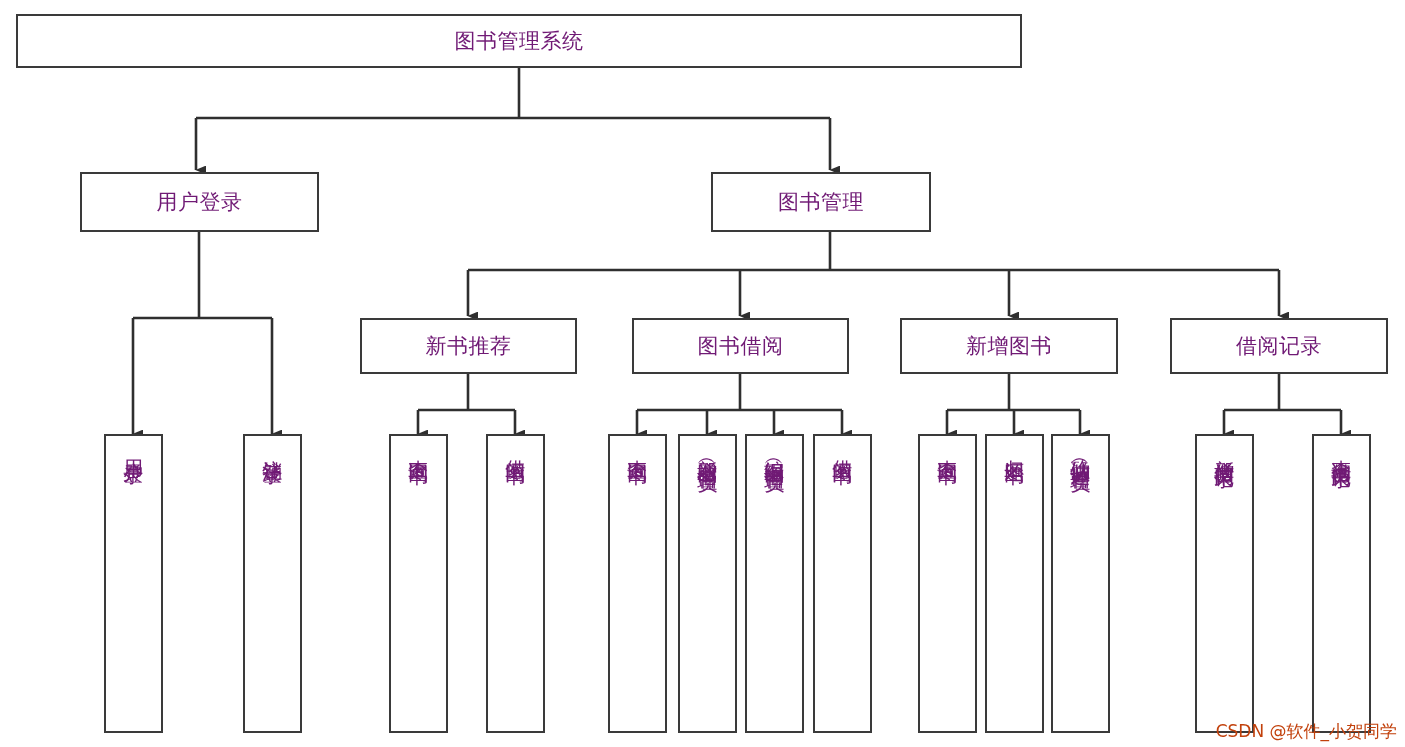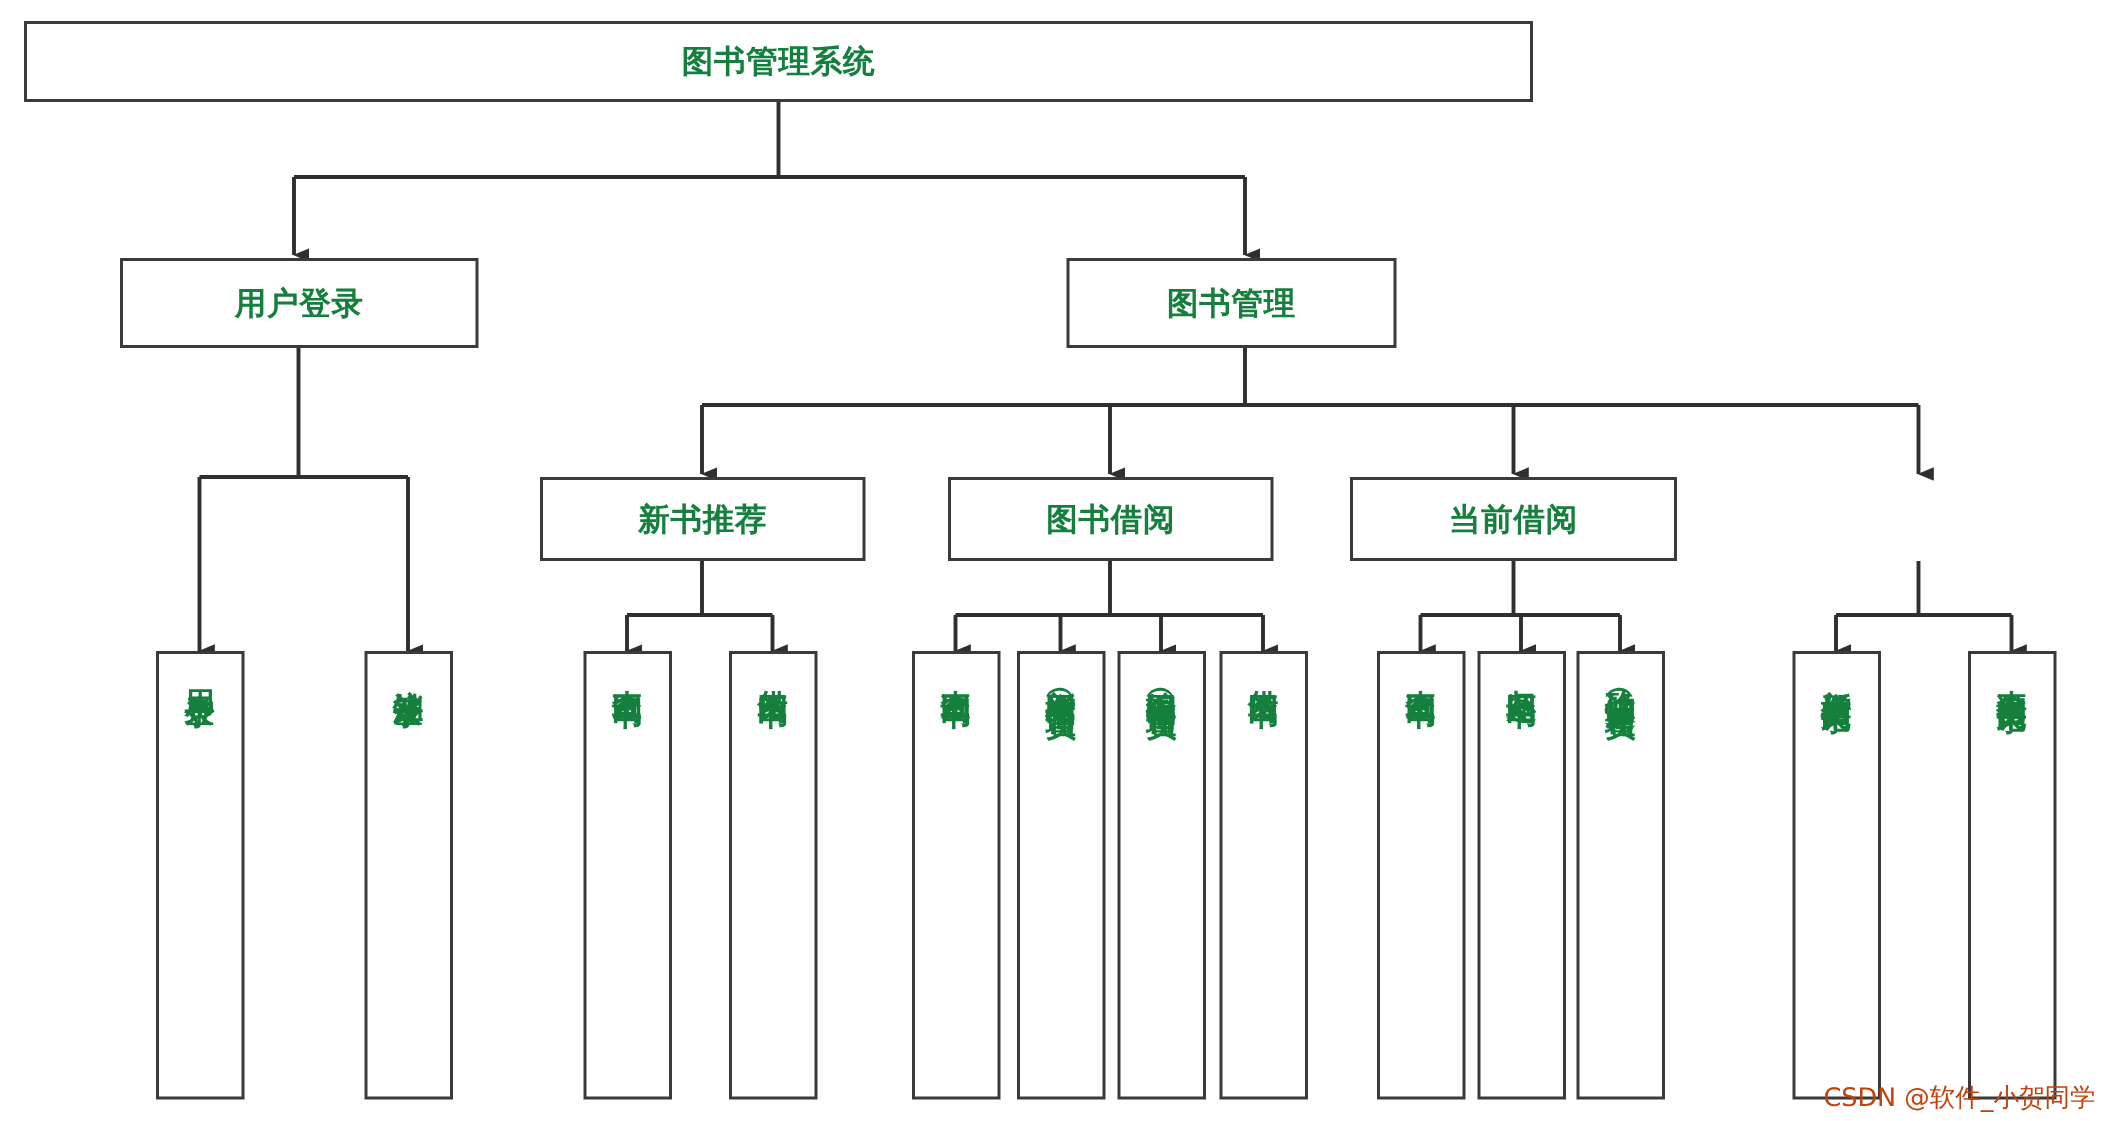--- a/index.html
+++ b/index.html
@@ -33,27 +33,26 @@
     position: absolute;
     box-sizing: border-box;
     background: #ffffff;
     border: 2px solid #3a3a3a;
     display: flex;
     align-items: center;
     justify-content: center;
     overflow: hidden;
   }
   .node-label {
-    color: #15803d;
+    color: #701a75;
     font-size: 21px;
     line-height: 1.18;
     letter-spacing: 0.5px;
     white-space: nowrap;
     text-align: center;
-    font-weight: bold;
   }
   .node-box.vertical {
     align-items: flex-start;
     justify-content: center;
     padding-top: 8px;
   }
   .node-box.vertical .node-label {
     writing-mode: vertical-rl;
     text-orientation: upright;
     font-size: 20px;
@@ -141,21 +140,24 @@
     <span class="node-label">图书管理</span>
   </div>
 
   <div class="node-box" style="left:632px; top:318px; width:217px; height:56px;">
     <span class="node-label">图书借阅</span>
   </div>
   <div class="node-box" style="left:360px; top:318px; width:217px; height:56px;">
     <span class="node-label">新书推荐</span>
   </div>
   <div class="node-box" style="left:900px; top:318px; width:218px; height:56px;">
-    <span class="node-label">当前借阅</span>
+    <span class="node-label">新增图书</span>
+  </div>
+  <div class="node-box" style="left:1170px; top:318px; width:218px; height:56px;">
+    <span class="node-label">借阅记录</span>
   </div>
 
   <div class="node-box vertical" style="left:104px; top:434px; width:59px; height:299px;">
     <span class="node-label">用户登录</span>
   </div>
   <div class="node-box vertical" style="left:243px; top:434px; width:59px; height:299px;">
     <span class="node-label">注销登录</span>
   </div>
 
   <div class="node-box vertical" style="left:389px; top:434px; width:59px; height:299px;">

